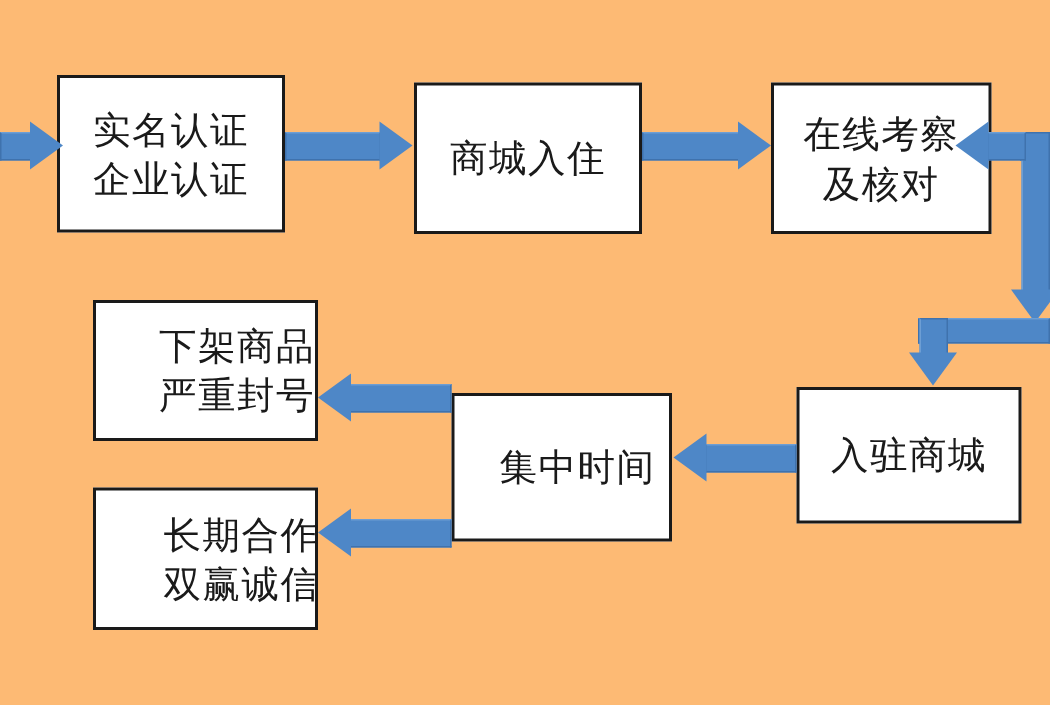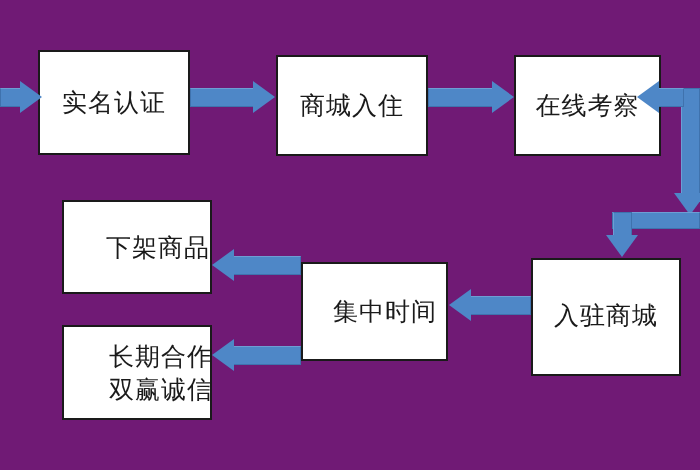--- a/index.html
+++ b/index.html
@@ -4,21 +4,21 @@
 <style>
   html, body {
     margin: 0;
     padding: 0;
     background: #ffffff;
   }
   #canvas {
     position: relative;
     width: 700px;
     height: 470px;
-    background: #701a75;
+    background: #fdba74;
     overflow: hidden;
     font-family: "DejaVu Sans", "Liberation Sans", sans-serif;
   }
   .node {
     position: absolute;
     box-sizing: border-box;
     background: #ffffff;
     border: 2px solid #1a1a1a;
     display: flex;
     flex-direction: column;
@@ -69,40 +69,43 @@
     border-top: 22px solid #4e87c7;
   }
 </style>
 </head>
 <body>
 
 <div id="canvas">
 
   <div class="node" style="left:38px; top:50px; width:152px; height:105px;">
     <div class="line">实名认证</div>
+    <div class="line">企业认证</div>
   </div>
 
   <div class="node" style="left:276px; top:55px; width:152px; height:101px;">
     <div class="line">商城入住</div>
   </div>
 
   <div class="node" style="left:514px; top:55px; width:147px; height:101px;">
     <div class="line">在线考察</div>
+    <div class="line">及核对</div>
   </div>
 
-  <div class="node" style="left:531px; top:258px; width:150px; height:118px;font-family:Liberation Mono, monospace;">
+  <div class="node" style="left:531px; top:258px; width:150px; height:91px;">
     <div class="line">入驻商城</div>
   </div>
 
   <div class="node" style="left:301px; top:262px; width:147px; height:99px;padding-left:21px;">
     <div class="line">集中时间</div>
   </div>
 
   <div class="node" style="left:62px; top:200px; width:150px; height:94px;align-items:flex-end;">
     <div class="line">下架商品</div>
+    <div class="line">严重封号</div>
   </div>
 
   <div class="node" style="left:62px; top:325px; width:150px; height:95px;padding-left:48px;">
     <div class="line">长期合作</div>
     <div class="line">双赢诚信</div>
   </div>
 
   <div class="arrow">
     <div class="shaft h" style="left:0px; top:88px; width:22px; height:19px;"></div>
     <div class="head right" style="left:20px; top:81px;"></div>

